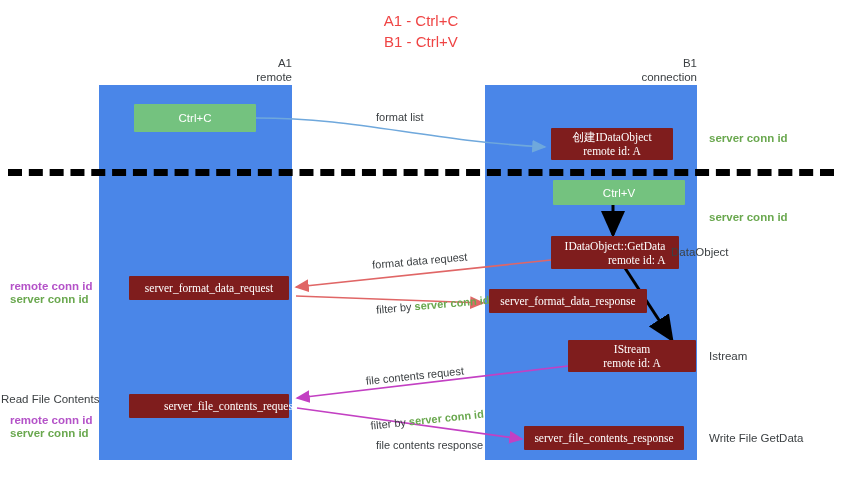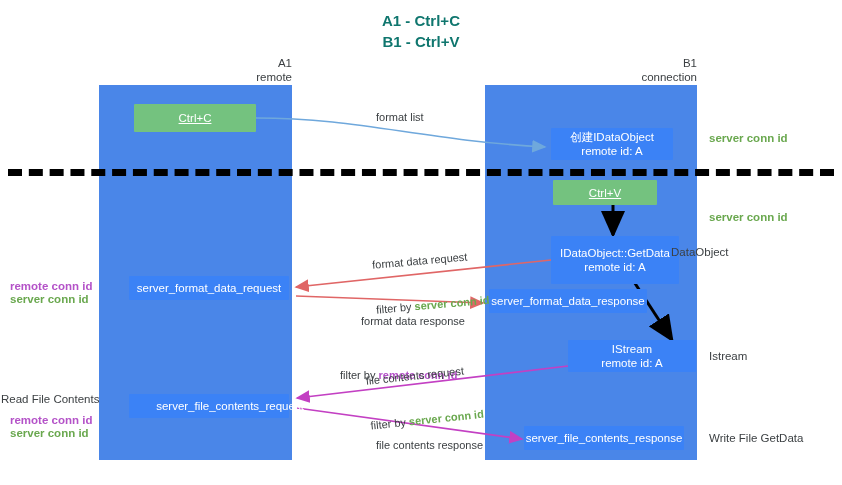--- a/index.html
+++ b/index.html
@@ -15,24 +15,23 @@
     font-family: "Liberation Sans", sans-serif;
     overflow: hidden;
   }
   .title {
     position: absolute;
     left: 0;
     top: 10px;
     width: 842px;
     text-align: center;
     font-size: 15px;
-    color: #0f766e;
+    color: #ef4444;
     line-height: 21px;
     white-space: pre;
-    font-weight: bold;
   }
   .lane {
     position: absolute;
     top: 85px;
     width: 193px;
     height: 375px;
     background: #4a86e8;
   }
   #lane-a1 { left: 99px; }
   #lane-b1 { left: 485px; width: 212px; }
@@ -63,22 +62,22 @@
     display: flex;
     align-items: center;
     justify-content: center;
     text-align: center;
     font-size: 11.5px;
     line-height: 14px;
     color: #ffffff;
     white-space: pre;
     border-radius: 1px;
   }
-  .node.green { background: #74c27f; text-decoration: underline; }
-  .node.orange { background: #3b82f6; }
+  .node.green { background: #74c27f; }
+  .node.orange { background: #7f1d1d; font-family: Liberation Serif, serif; }
 
   .sidelabel {
     position: absolute;
     font-size: 11.5px;
     line-height: 14px;
     white-space: pre;
   }
   .dark { color: #3c4043; }
   .green-t { color: #6aa84f; font-weight: bold; }
   .purple-t { color: #b452c8; font-weight: bold; }
@@ -148,23 +147,23 @@
     <path d="M297,408 L522,439" stroke="#c340c3" stroke-width="1.6" fill="none" marker-end="url(#ar-mag)"></path>
   </svg>
 
   <div class="dashline"></div>
 
   <div class="node green" style="left:134px; top:104px; width:122px; height:28px;">Ctrl+C</div>
 
   <div class="node orange" style="left:551px; top:128px; width:122px; height:32px;">创建IDataObject
 remote id: A</div>
 
-  <div class="node green" style="left:553px; top:180px; width:104px; height:25px;">Ctrl+V</div>
-
-  <div class="node orange" style="left:551px; top:236px; width:128px; height:48px;">IDataObject::GetData
+  <div class="node green" style="left:553px; top:180px; width:132px; height:25px;">Ctrl+V</div>
+
+  <div class="node orange" style="left:551px; top:236px; width:128px; height:33px;text-align:right;">IDataObject::GetData
 remote id: A</div>
 
   <div class="node orange" style="left:568px; top:340px; width:128px; height:32px;">IStream
 remote id: A</div>
 
   <div class="node orange" style="left:489px; top:289px; width:158px; height:24px;">server_format_data_response</div>
 
   <div class="node orange" style="left:129px; top:276px; width:160px; height:24px;">server_format_data_request</div>
 
   <div class="node orange" style="left:129px; top:394px; width:160px; height:24px;padding-left:42px;">server_file_contents_request</div>
@@ -188,24 +187,20 @@
   <div class="sidelabel purple-t" style="left:10px; top:413px;">remote conn id</div>
   <div class="sidelabel green-t" style="left:10px; top:426px;">server conn id</div>
 
   <div class="edgelabel" style="left:376px; top:110px;">format list</div>
 
   <div class="edgelabel" style="left:369px; top:228px; transform:rotate(-5deg); transform-origin:left top;">
     <div>format data request</div>
     <div><span>filter by </span><b class="green-t">server conn id</b></div>
   </div>
 
-  <div class="edgelabel" style="left:361px; top:284px;">
-    <div>format data response</div>
-    <div style="margin-top:9px; margin-left:-21px;"><span>filter by </span><b class="purple-t">remote conn id</b></div>
-  </div>
 
   <div class="edgelabel" style="left:362px; top:344px; transform:rotate(-6deg); transform-origin:left top;">
     <div>file contents request</div>
     <div><span>filter by </span><b class="green-t">server conn id</b></div>
   </div>
 
   <div class="edgelabel" style="left:376px; top:408px;">
     <div>file contents response</div>
     
   </div>

